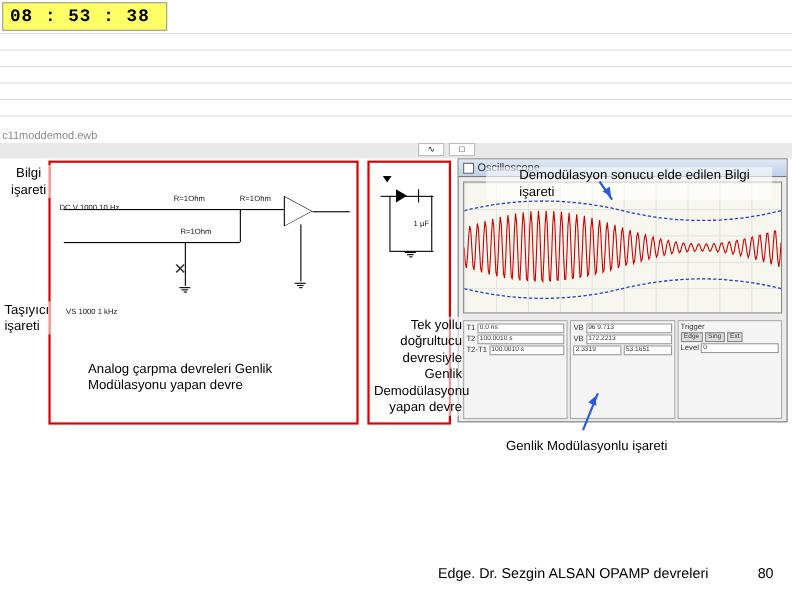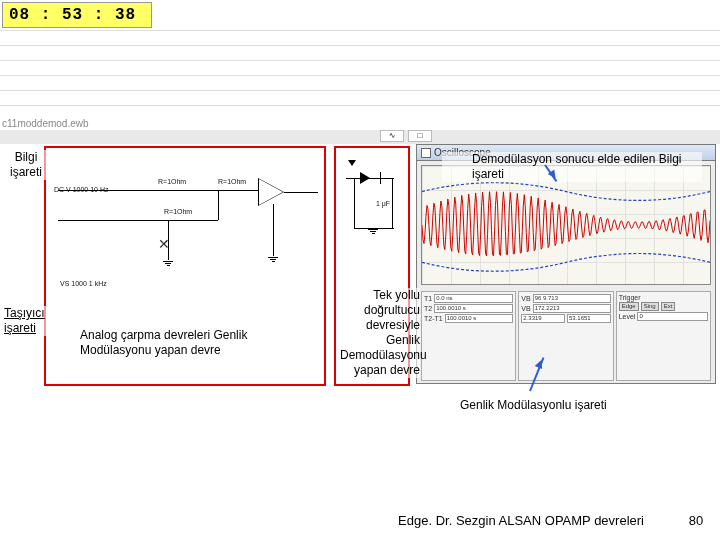--- a/index.html
+++ b/index.html
@@ -180,21 +180,21 @@
     font-size:6px;
   }
   .note {
     position: absolute;
     font-size: 12px;
     color: #000;
     line-height: 1.25;
     background: rgba(255,255,255,.6);
   }
   .n-bilgi { top:150px; left:6px; width:40px;text-align:center; }
-  .n-tasiyici { top:306px; left:4px; width:42px;text-decoration:underline; }
+  .n-tasiyici { top:274px; left:4px; width:42px; }
   .n-analog { top:328px; left:80px; width:190px; }
   .n-tekyollu { top:288px; left:340px; width:80px;text-align:right; }
   .n-demod { top:152px; left:442px; width:260px;padding-left:30px; }
   .n-genlik { top:398px; left:460px; width:200px; }
   .arrow {
     position:absolute;
     background:#2b5bd7;
     transform-origin: left center;
   }
   .arrow::after{

